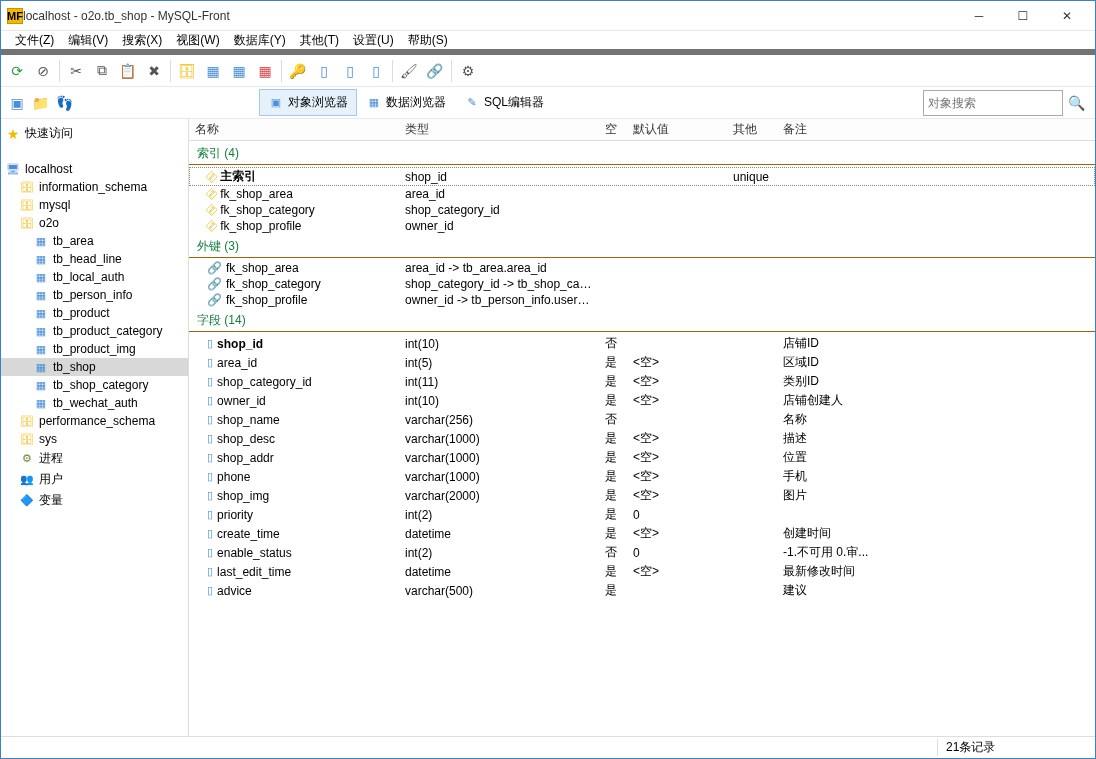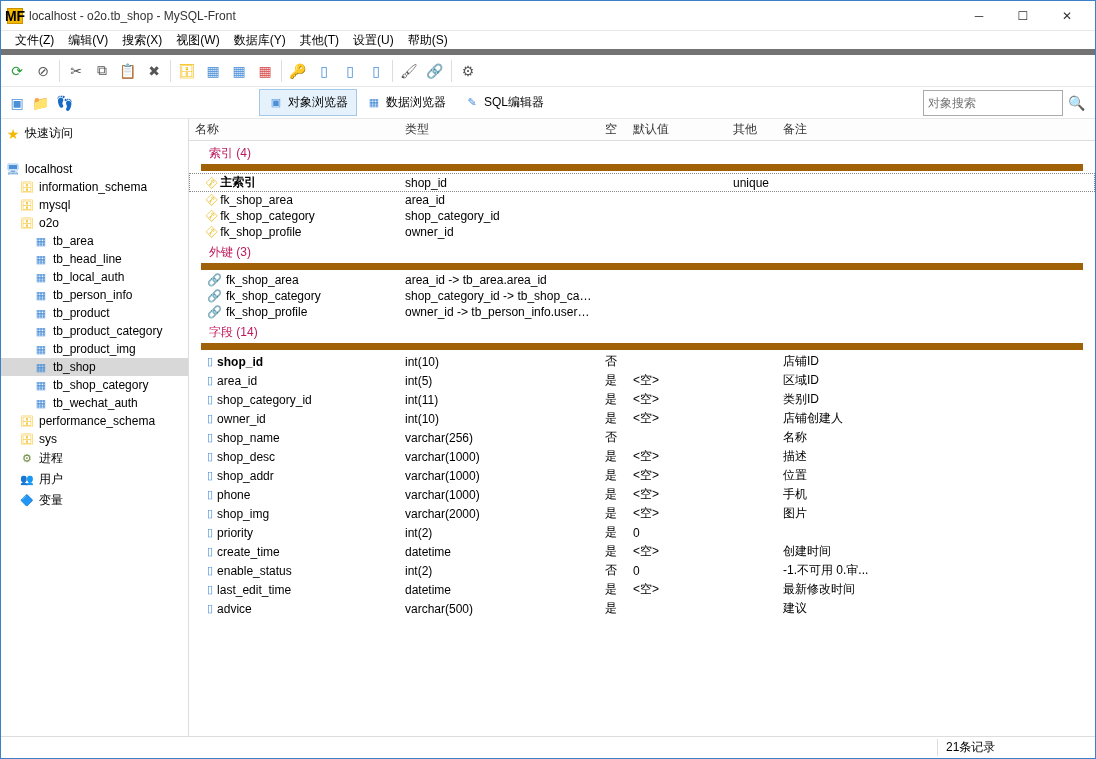--- a/index.html
+++ b/index.html
@@ -1,18 +1,18 @@
 <!DOCTYPE html>
 <html><head>
 <meta charset="utf-8">
 <style>
 * { box-sizing: border-box; margin: 0; padding: 0; font-family: "Microsoft YaHei", Tahoma, sans-serif; font-size: 12px; }
 body { background: #fff; width: 1096px; height: 759px; overflow: hidden; border: 1px solid #3a81c8; display: flex; flex-direction: column; }
 .titlebar { height: 30px; background: #fff; display: flex; align-items: center; padding: 0 6px; border-bottom: 1px solid #e8e8e8; }
-.titlebar .appicon { width:16px; height:16px; background:#f5b800; border:1px solid #c79300; display:flex; align-items:center; justify-content:center; font-size:14px; font-weight:bold; color:#000; margin-right:6px;}
+.titlebar .appicon { width:16px; height:16px; background:#f5b800; border:1px solid #c79300; display:flex; align-items:center; justify-content:center; font-size:11px; font-weight:bold; color:#000; }
 .titlebar .title { flex: 1; color: #333; }
 .winbtns { display:flex; gap:0; }
 .winbtn { width:44px; height:28px; display:flex; align-items:center; justify-content:center; color:#333; }
 .menubar { height: 24px; display:flex; align-items:center; padding:0 8px; gap:2px; border-bottom:6px solid #737373; }
 .menubar span { padding:2px 6px; color:#000; }
 .toolbar1 { height:32px; display:flex; align-items:center; padding:0 4px; gap:2px; border-bottom:1px solid #e8e8e8; }
 .tbtn { width:24px; height:24px; display:flex; align-items:center; justify-content:center; font-size:14px; color:#555; }
 .tsep { width:1px; height:22px; background:#ddd; margin:0 2px; }
 .toolbar2 { height:32px; display:flex; align-items:center; padding:0 4px; border-bottom:1px solid #e8e8e8; }
 .tabsection { margin-left:182px; display:flex; gap:0; }
@@ -27,21 +27,21 @@
 .treeitem.selected{ background:#d8d8d8; }
 .ind0{padding-left:4px} .ind1{padding-left:18px} .ind2{padding-left:32px}
 .ticon{width:16px;height:14px;display:inline-flex;align-items:center;justify-content:center;font-size:11px;}
 .star{color:#f5b800;font-size:14px}
 .dbicon{color:#f5b800}
 .tblicon{color:#4a8fd8}
 .schemaicon{color:#4a8fd8}
 .content { flex:1; display:flex; flex-direction:column; overflow:auto; }
 .colheaders { display:flex; height:22px; border-bottom:1px solid #ddd; align-items:center; background:#fdfdfd; position:sticky; top:0; }
 .ch { padding:0 6px; color:#333; border-right:1px solid transparent; }
-.groupheader { padding:2px 8px; color:#be185d; border-bottom:7px solid #a16207; margin:2px 12px; }
+.groupheader { padding:2px 8px; color:#15803d; border-bottom:1px solid #a16207; margin:2px 0; }
 .row { display:flex; align-items:center; padding:1px 0; }
 .row.selborder{ outline:1px dotted #888; outline-offset:-1px; }
 .cell { padding:0 6px; overflow:hidden; text-overflow:ellipsis; white-space:nowrap; }
 .c-name{width:210px; display:flex; align-items:center; gap:4px;}
 .c-type{width:200px}
 .c-null{width:28px; text-align:left}
 .c-def{width:100px}
 .c-other{width:50px}
 .c-remark{flex:1}
 .keyicon{color:#e2b200; transform:rotate(45deg); display:inline-block; font-size:12px}

